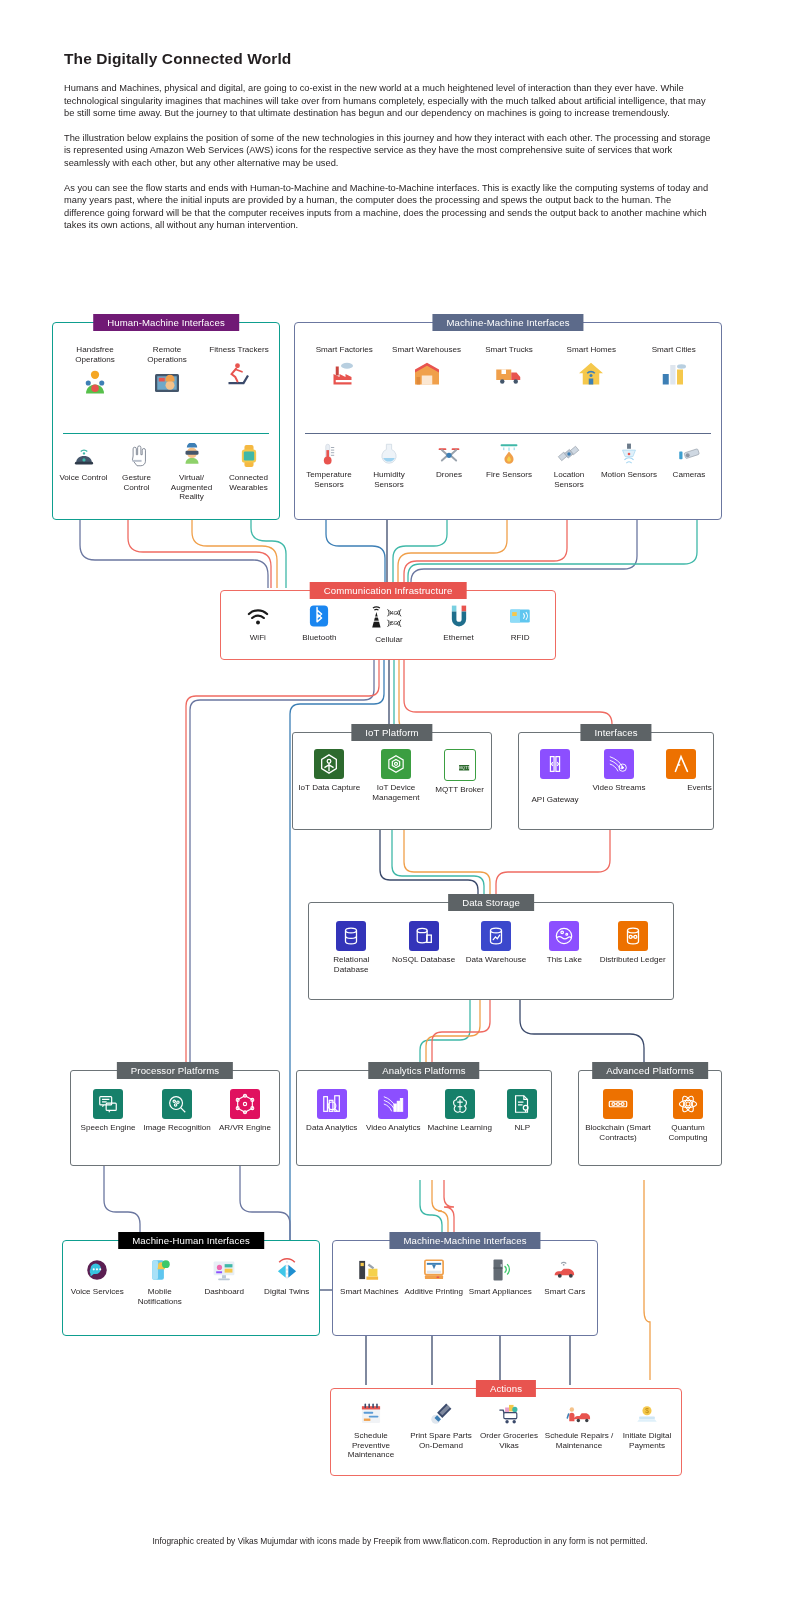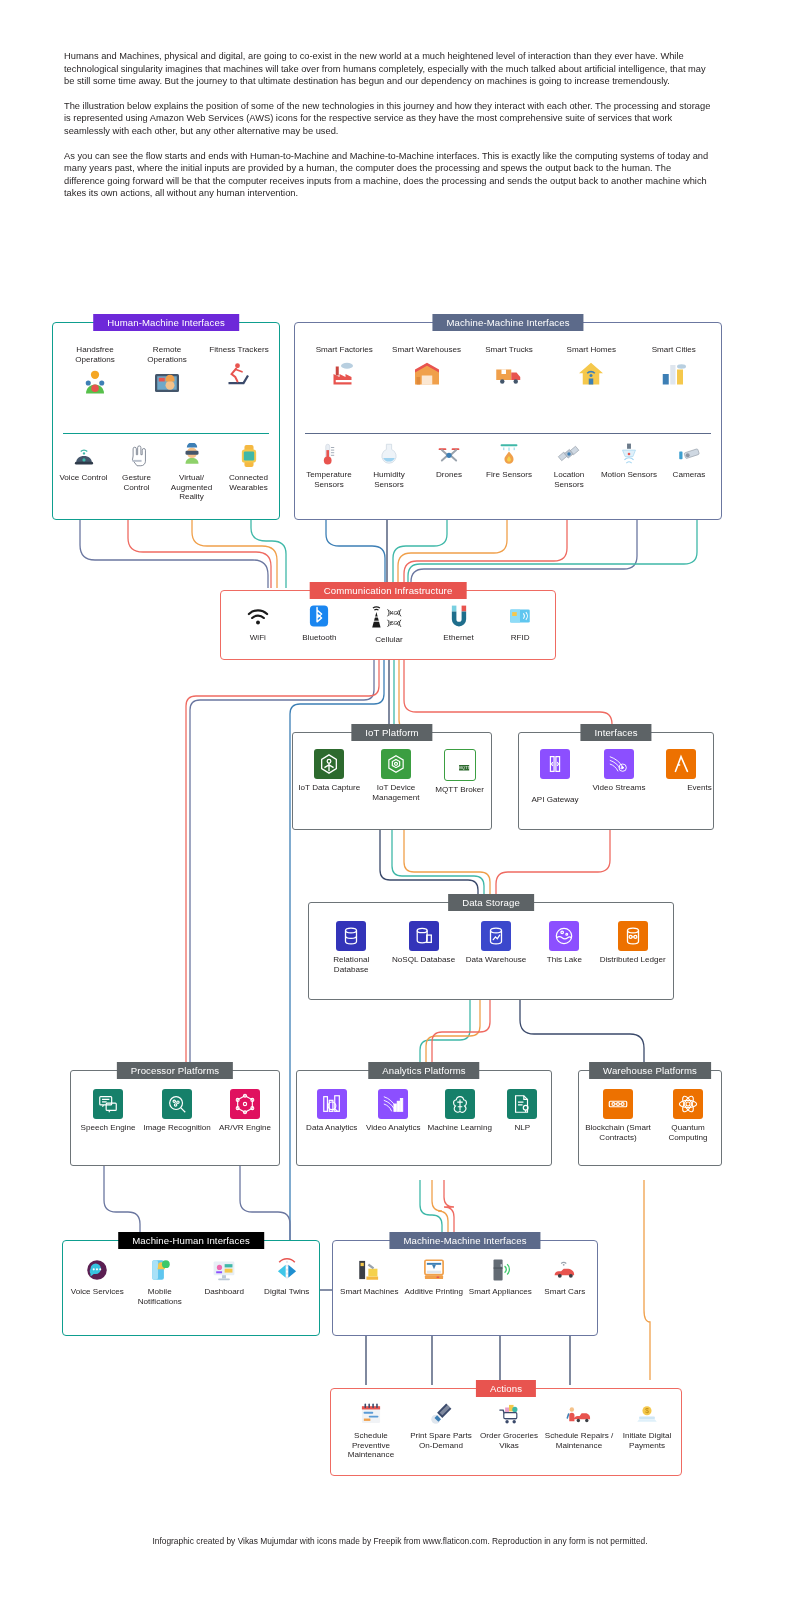--- a/index.html
+++ b/index.html
@@ -31,20 +31,21 @@
     position:absolute;left:0;top:1536px;width:800px;text-align:center;
     font-size:8.4px;color:#231f20;
   }
   .aws{width:30px;height:30px;border-radius:3px;display:flex;align-items:center;justify-content:center;}
   .aws svg{width:22px;height:22px;}
 </style>
 </head>
 <body>
 
 <div class="intro">
+  <h1>The Digitally Connected World</h1>
   <p class="para">Humans and Machines, physical and digital, are going to co-exist in the new world at a much heightened level of interaction than they ever have. While technological singularity imagines that machines will take over from humans completely, especially with the much talked about artificial intelligence, that may be still some time away. But the journey to that ultimate destination has begun and our dependency on machines is going to increase tremendously.</p>
   <p class="para">The illustration below explains the position of some of the new technologies in this journey and how they interact with each other. The processing and storage is represented using Amazon Web Services (AWS) icons for the respective service as they have the most comprehensive suite of services that work seamlessly with each other, but any other alternative may be used.</p>
   <p class="para">As you can see the flow starts and ends with Human-to-Machine and Machine-to-Machine interfaces. This is exactly like the computing systems of today and many years past, where the initial inputs are provided by a human, the computer does the processing and spews the output back to the human. The difference going forward will be that the computer receives inputs from a machine, does the processing and sends the output back to another machine which takes its own actions, all without any human intervention.</p>
 </div>
 
 <div class="canvas">
 
 <svg class="wires" viewBox="0 0 800 1600">
   <g fill="none" stroke-width="1.3">
 
@@ -93,21 +94,21 @@
     <path d="M305 1290 H350" stroke="#5c6a8a"></path>
 
     <path d="M366 1336 V1385" stroke="#3b4a6b"></path>
     <path d="M432 1336 V1385" stroke="#3b4a6b"></path>
     <path d="M500 1336 V1385" stroke="#3b4a6b"></path>
     <path d="M570 1336 V1385" stroke="#3b4a6b"></path>
   </g>
 </svg>
 
 <div class="grp" style="left:52px;top:322px;width:228px;height:198px;border:1.6px solid #0e9e8f;border-radius:4px;">
-  <div class="hdr" style="background:#6d28d9;">Human-Machine Interfaces</div>
+  <div class="hdr" style="background:#701a75;">Human-Machine Interfaces</div>
   <div class="row" style="left:6px;top:22px;width:216px;">
     <div class="cell" style="width:70px;">
       <div class="cap">Handsfree Operations</div>
       <svg class="ico" viewBox="0 0 40 40" style="margin-top:4px;">
         <circle cx="20" cy="9" r="5.5" fill="#f5a623"></circle>
             <path d="M8 34c0-7 5.5-12 12-12s12 5 12 12z" fill="#57c04b"></path>
         <circle cx="20" cy="27" r="5" fill="#e8544f"></circle>
             <circle cx="11" cy="20" r="3.4" fill="#3d7fb5"></circle>
             <circle cx="29" cy="20" r="3.4" fill="#3d7fb5"></circle>
       </svg>
@@ -570,21 +571,21 @@
               <circle cx="16" cy="16" r="2.6"></circle>
               <path d="M16 18.6v2"></path>
             </svg>
       </div>
       <div class="cap" style="margin-top:4px;">NLP</div>
     </div>
   </div>
 </div>
 
 <div class="grp" style="left:578px;top:1070px;width:144px;height:96px;border:1.5px solid #6d7478;border-radius:3px;">
-  <div class="hdr" style="background:#5d6366;">Warehouse Platforms</div>
+  <div class="hdr" style="background:#5d6366;">Advanced Platforms</div>
   <div class="row" style="left:2px;top:18px;width:140px;">
     <div class="cell" style="width:72px;">
       <div class="aws" style="background:#ed7100;">
         <svg viewBox="0 0 24 24" fill="none" stroke="#fff" stroke-width="1.3">
               <rect x="2.5" y="9" width="19" height="6" rx="1"></rect>
               <circle cx="7" cy="12" r="1.6"></circle>
               <circle cx="12" cy="12" r="1.6"></circle>
               <circle cx="17" cy="12" r="1.6"></circle>
               <path d="M8.6 12h1.8M13.6 12h1.8"></path>
             </svg>

